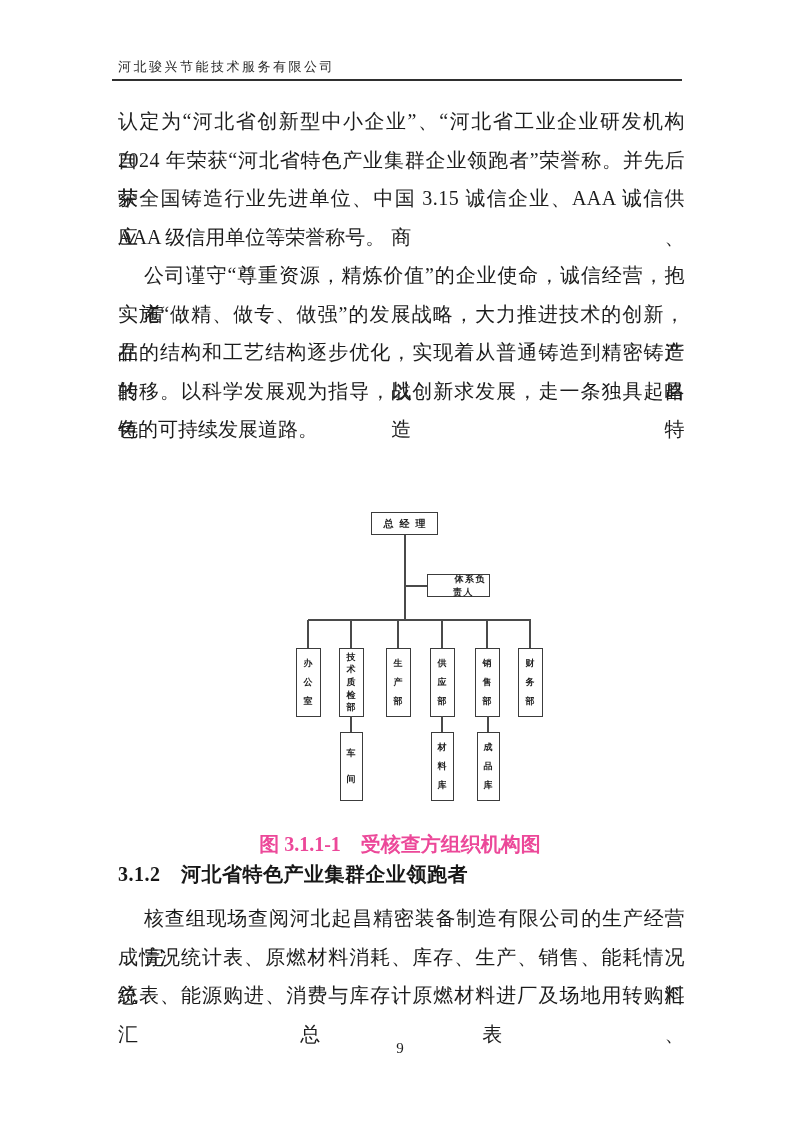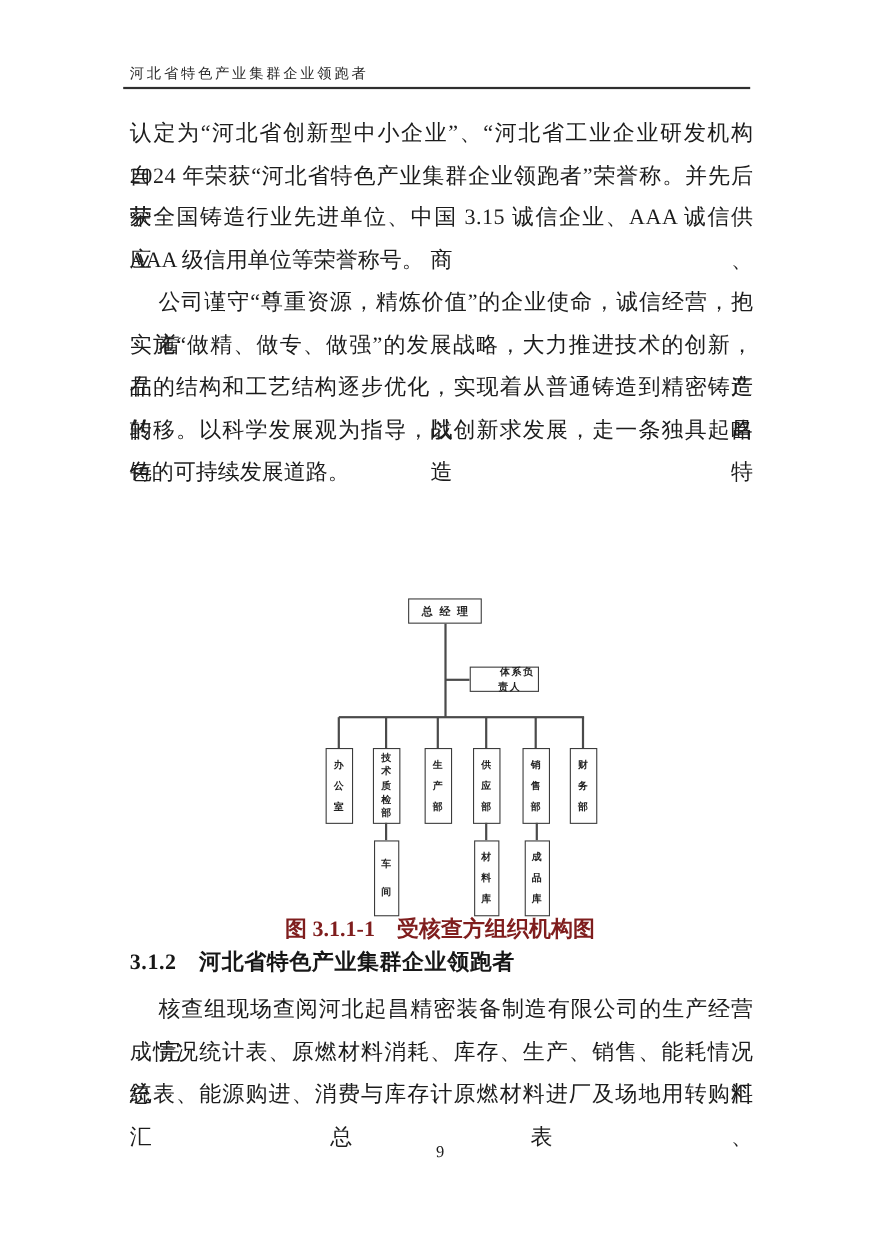--- a/index.html
+++ b/index.html
@@ -33,29 +33,29 @@
   .ln.just{
     text-align:justify;text-align-last:justify;
     white-space:normal;
     letter-spacing:0.5px;
   }
   .ln.indent{padding-left:26px;}
   .ln.just.indent{padding-left:26px;}
   
   .fig-caption{
     position:absolute;left:0;top:831px;width:800px;
-    text-align:center;font-size:20px;font-weight:bold;color:#7f1d1d;
+    text-align:center;font-size:20px;font-weight:bold;color:#ec4899;
   }
   .sec-heading{
     position:absolute;left:118px;top:861px;
     font-size:20px;font-weight:bold;color:#171717;
     letter-spacing:0.5px;
   }
   
-  .orgchart{position:absolute;inset:0;margin-top:32px;}
+  .orgchart{position:absolute;inset:0;}
   .ocbox{
     position:absolute;
     border:1.5px solid #3c3c3c;
     background:#fff;
     box-sizing:border-box;
     display:flex;align-items:center;justify-content:center;
     color:#222;
   }
   .ocline{position:absolute;background:#4a4a4a;}
   .gm{left:371px;top:512px;width:67px;height:23px;}
@@ -85,21 +85,21 @@
   .page-num{
     position:absolute;left:0;top:1040px;width:800px;
     text-align:center;font-size:15px;color:#1c1c1c;
   }
 </style>
 </head>
 <body>
 
 <div class="page">
 
-  <div class="hdr-company">河北省特色产业集群企业领跑者</div>
+  <div class="hdr-company">河北骏兴节能技术服务有限公司</div>
   <div class="hdr-rule"></div>
 
   <div class="textblock tb-top">
     <div class="ln just">认定为“河北省创新型中小企业”、“河北省工业企业研发机构　自</div>
     <div class="ln just">2024 年荣获“河北省特色产业集群企业领跑者”荣誉称。并先后荣</div>
     <div class="ln just">获全国铸造行业先进单位、中国 3.15 诚信企业、AAA 诚信供应商、</div>
     <div class="ln">AAA 级信用单位等荣誉称号。</div>
     <div class="ln just indent">公司谨守“尊重资源，精炼价值”的企业使命，诚信经营，抱着</div>
     <div class="ln just">实施“做精、做专、做强”的发展战略，大力推进技术的创新，在产</div>
     <div class="ln just">品的结构和工艺结构逐步优化，实现着从普通铸造到精密铸造的战略</div>

